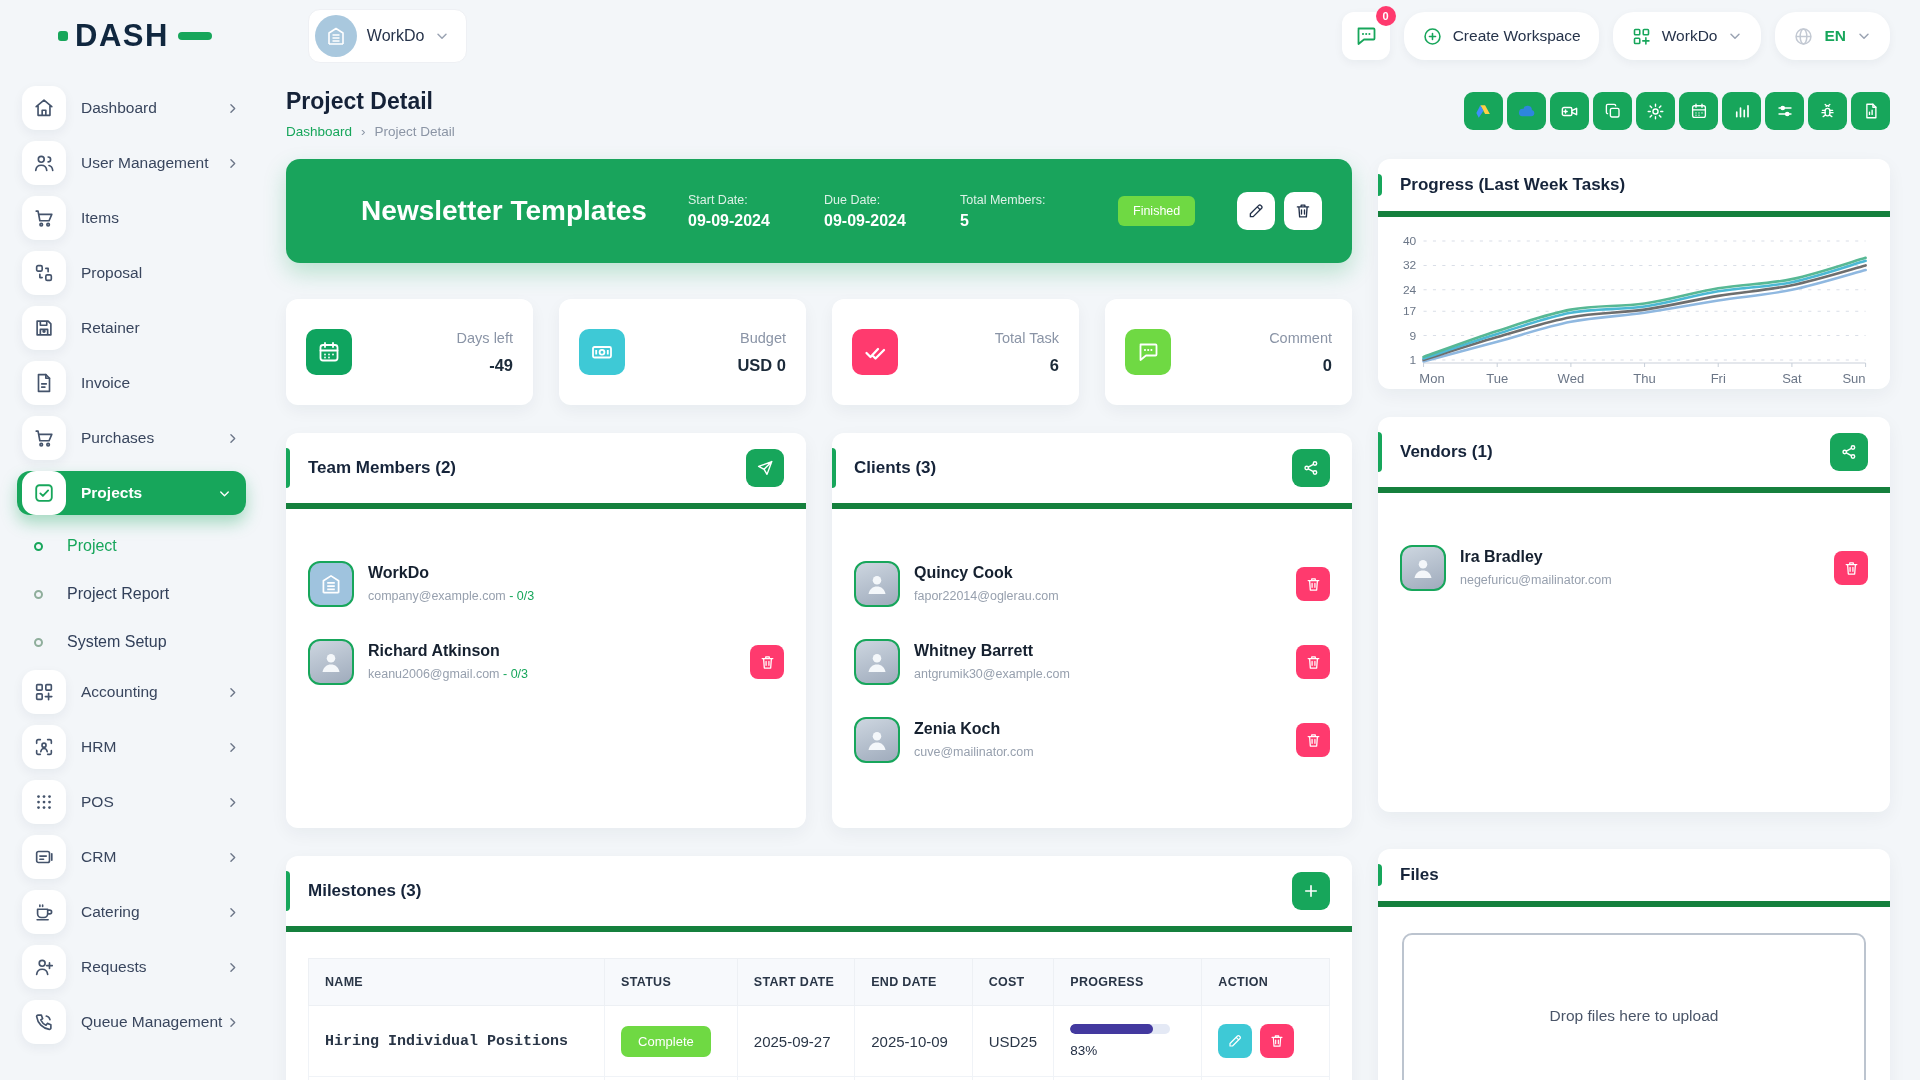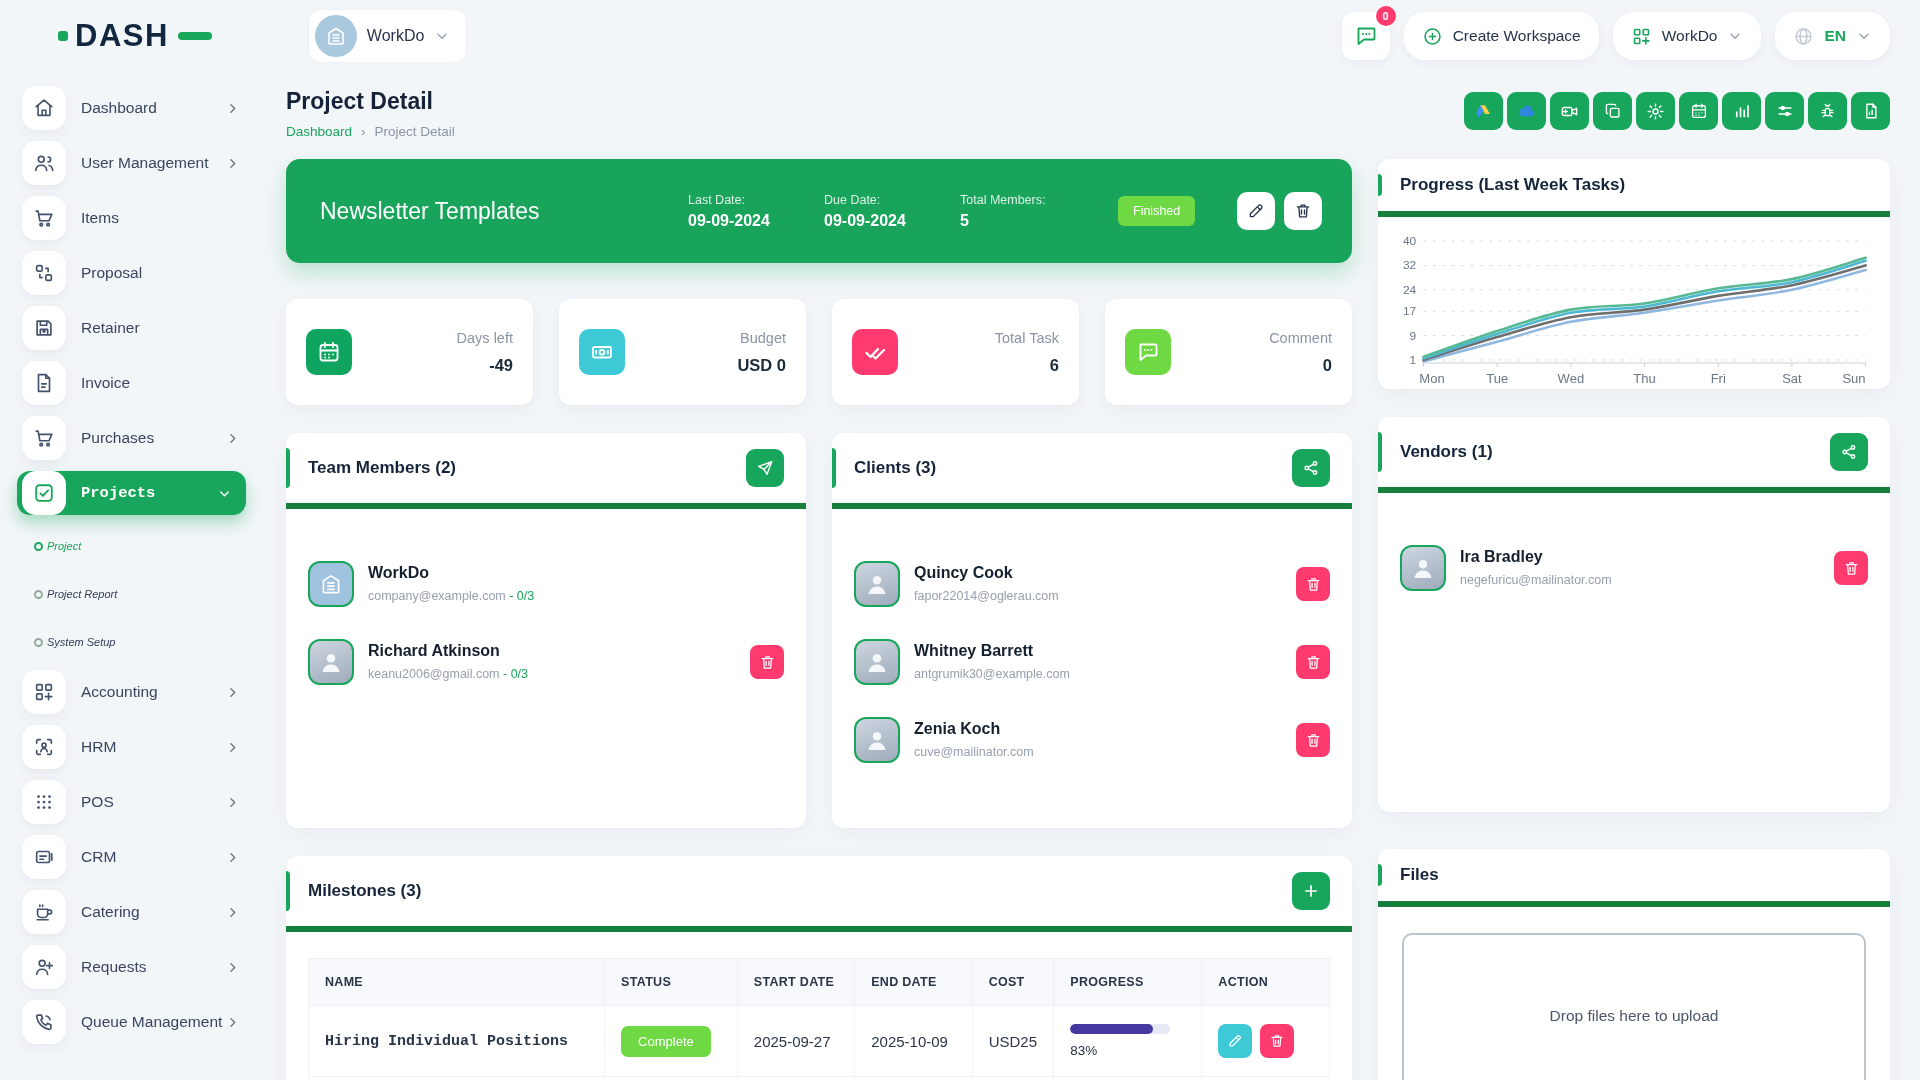--- a/index.html
+++ b/index.html
@@ -27,46 +27,46 @@
   
   .layout { display:flex; align-items:flex-start; }
   .sidebar { width:262px; flex:0 0 262px; padding:14px 18px 0 22px; }
   .main { flex:1; padding:16px 30px 0 24px; }
 
   
   .nav-item { display:flex; align-items:center; height:44px; margin-bottom:11px; cursor:pointer; }
   .nav-ic { width:44px; height:44px; border-radius:14px; background:#fff; box-shadow:0 4px 12px rgba(25,40,70,.06); display:flex; align-items:center; justify-content:center; color:#44536b; flex:0 0 44px; }
   .nav-label { margin-left:15px; font-size:15.5px; color:#39465e; flex:1; }
   .nav-chev { color:#6c7688; margin-right:4px; }
-  .nav-active { background:#17a65b; border-radius:13px; padding:5px 10px 5px 5px; margin-left:-5px; margin-right:-2px; box-shadow:0 8px 16px rgba(23,166,91,.35);font-family:Liberation Mono, monospace; }
+  .nav-active { background:#17a65b; border-radius:13px; padding:5px 10px 5px 5px; margin-left:-5px; margin-right:-2px; box-shadow:0 8px 16px rgba(23,166,91,.35); }
   .nav-active .nav-ic { box-shadow:none; color:#17a65b; }
   .nav-active .nav-label { color:#fff; font-weight:700; }
   .nav-active .nav-chev { color:#fff; }
   .sub-item { display:flex; align-items:center; height:40px; margin:4px 0 8px 12px; cursor:pointer; }
   .bullet { width:9px; height:9px; border-radius:50%; border:2px solid #8fae9c; }
   .bullet.on { border-color:#17a65b; }
-  .sub-label { margin-left:4px; font-size:11px; color:#32405a;font-style:italic; }
+  .sub-label { margin-left:24px; font-size:16px; color:#32405a; }
   .sub-item.on .sub-label { color:#17a65b; }
 
   
   .page-head { display:flex; justify-content:space-between; align-items:flex-start; margin-bottom:20px; }
   .page-title { font-size:23px; font-weight:700; color:#152238; }
   .crumbs { margin-top:9px; font-size:13.5px; display:flex; gap:9px; align-items:center; }
   .crumb-home { color:#17a65b; cursor:pointer; }
   .crumb-sep { color:#8b95a5; }
   .crumb-cur { color:#8b95a5; }
   .tools { display:flex; gap:4px; margin-top:4px; }
   .tool-btn { width:39px; height:38px; border-radius:9px; background:#17a65b; display:flex; align-items:center; justify-content:center; color:#fff; cursor:pointer; }
 
   
   .cols { display:grid; grid-template-columns:1fr 512px; gap:26px; align-items:start; }
 
   
   .banner { background:#19a45c; border-radius:14px; height:104px; display:flex; align-items:center; padding:0 30px 0 34px; margin-bottom:36px; box-shadow:0 10px 22px rgba(23,166,91,.25); }
-  .banner-title { font-size:23px; font-weight:400; color:#fff; width:368px; }
+  .banner-title { font-size:28px; font-weight:700; color:#fff; width:368px;text-align:center; }
   .b-info { width:118px; margin-right:18px; }
   .b-label { font-size:12.5px; color:rgba(255,255,255,.85); margin-bottom:5px; }
   .b-value { font-size:16px; font-weight:700; color:#fff; }
   .b-badge { background:#6fd943; color:#fff; font-size:12.5px; border-radius:6px; padding:8px 15px; margin-left:10px; }
   .b-actions { margin-left:auto; display:flex; gap:9px; }
   .b-btn { width:38px; height:38px; border-radius:10px; background:#fff; color:#23314a; display:flex; align-items:center; justify-content:center; cursor:pointer; }
 
   
   .stats { display:grid; grid-template-columns:repeat(4,1fr); gap:26px; margin-bottom:28px; }
   .stat { background:#fff; border-radius:12px; height:106px; padding:18px 20px; display:flex; align-items:center; justify-content:space-between; box-shadow:0 6px 16px rgba(20,30,60,.05); }
@@ -628,21 +628,21 @@
           </span>
       </div>
     </div>
 
     <div class="cols">
 
       <div>
         <div class="banner">
           <div class="banner-title">Newsletter Templates</div>
           <div class="b-info">
-            <div class="b-label">Last Date:</div>
+            <div class="b-label">Start Date:</div>
             <div class="b-value">09-09-2024</div>
           </div>
           <div class="b-info">
             <div class="b-label">Due Date:</div>
             <div class="b-value">09-09-2024</div>
           </div>
           <div class="b-info" style="width:130px">
             <div class="b-label">Total Members:</div>
             <div class="b-value">5</div>
           </div>

